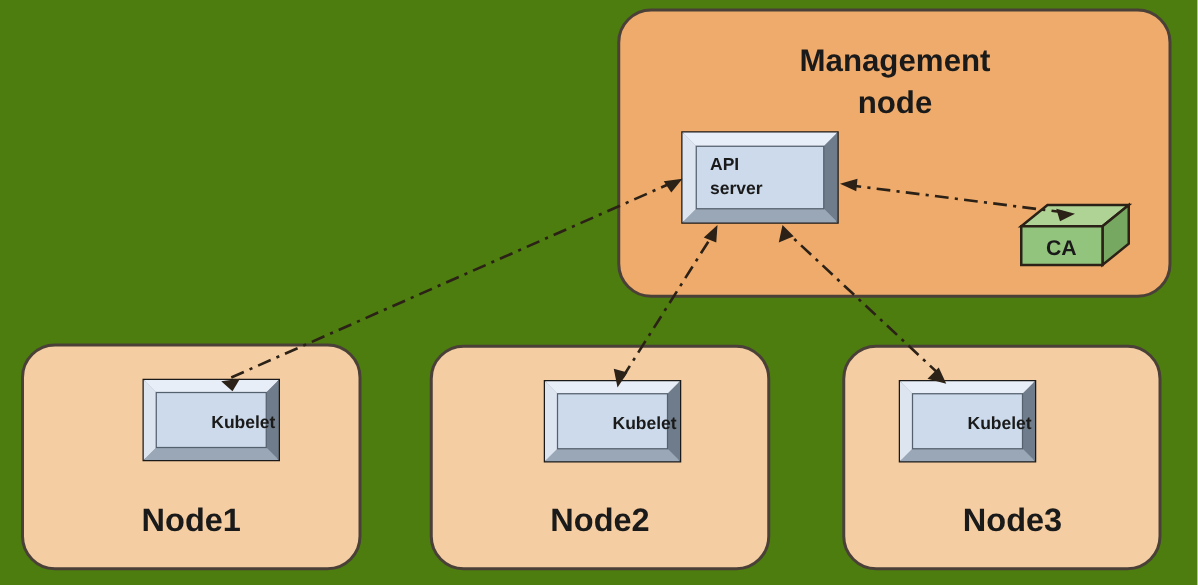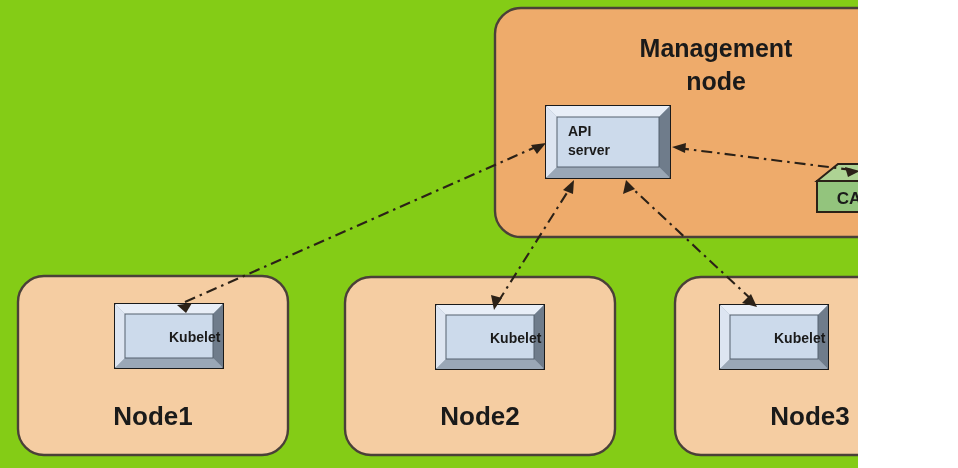--- a/index.html
+++ b/index.html
@@ -5,23 +5,23 @@
   html, body {
     margin: 0;
     padding: 0;
     background: #ffffff;
   }
   body {
     font-family: "Liberation Sans", sans-serif;
   }
   #diagram-root {
     position: relative;
-    width: 858px;
+    width: 958px;
     height: 468px;
-    background: #84cc16;
+    background: #4d7c0f;
     overflow: hidden;
   }
   svg.canvas {
     display: block;
     width: 958px;
     height: 468px;
   }
   text {
     font-family: "Liberation Sans", sans-serif;
     fill: #1a1a1a;

